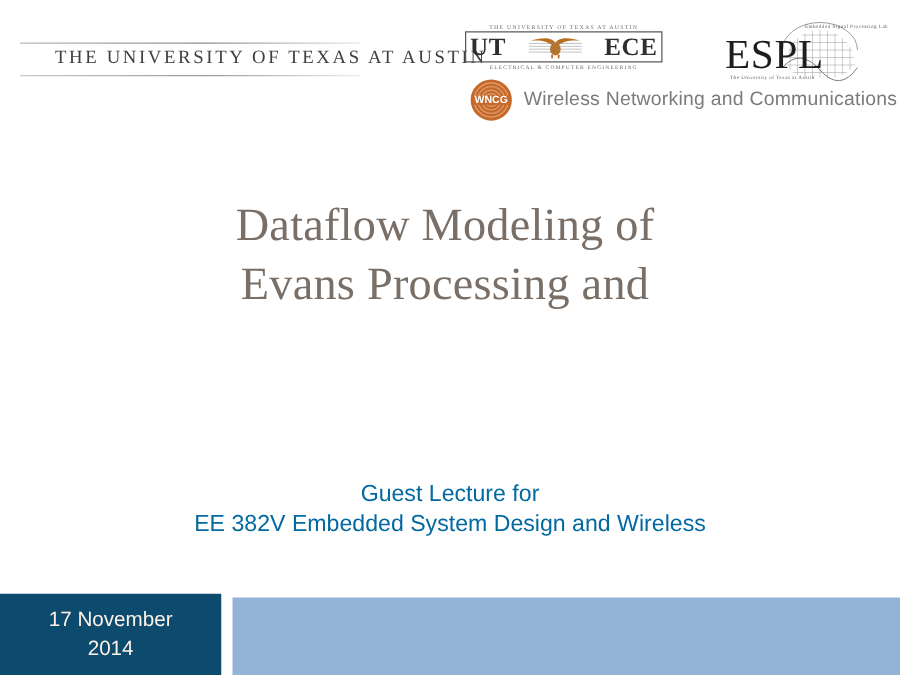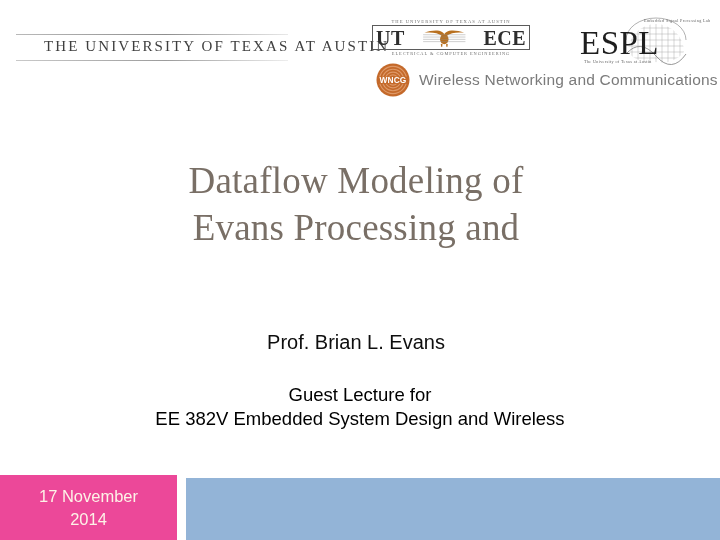--- a/index.html
+++ b/index.html
@@ -156,32 +156,32 @@
   }
   #occasion {
     position: absolute;
     left: 30px;
     top: 383px;
     width: 660px;
     text-align: center;
     font-family: "Liberation Sans", sans-serif;
     font-size: 18.5px;
     line-height: 24px;
-    color: #000000;
+    color: #0369a1;
   }
   #occasion .oline { display: block; white-space: nowrap; }
 
   
   #date-box {
     position: absolute;
     left: 0;
     top: 475px;
     width: 177px;
     height: 65px;
-    background: #ec4899;
+    background: #0c4a6e;
     display: flex;
     align-items: center;
     justify-content: center;
     text-align: center;
   }
   #date-box .date-text {
     font-family: "Liberation Sans", sans-serif;
     font-size: 16.5px;
     line-height: 23px;
     color: #fdf2e7;
@@ -280,21 +280,20 @@
       <text x="66" y="12" font-family="Liberation Serif, serif" font-size="4.1" fill="#5e5e5e" letter-spacing="0.38">Embedded Signal Processing Laboratory</text>
       <text x="6" y="53" font-family="Liberation Serif, serif" font-size="4.1" fill="#5e5e5e" letter-spacing="0.38">The University of Texas at Austin</text>
     </svg>
   </div>
 
   <div id="title">
     <span class="tline">Dataflow Modeling of</span>
     <span class="tline">Evans Processing and</span>
   </div>
 
-  <div id="presenter">Prof. Brian L. Evans</div>
 
   <div id="occasion">
     <span class="oline">Guest Lecture for</span>
     <span class="oline">EE 382V Embedded System Design and Wireless</span>
   </div>
 
   <div id="date-box">
     <div class="date-text">
       <span class="dline">17 November</span>
       <span class="dline">2014</span>

